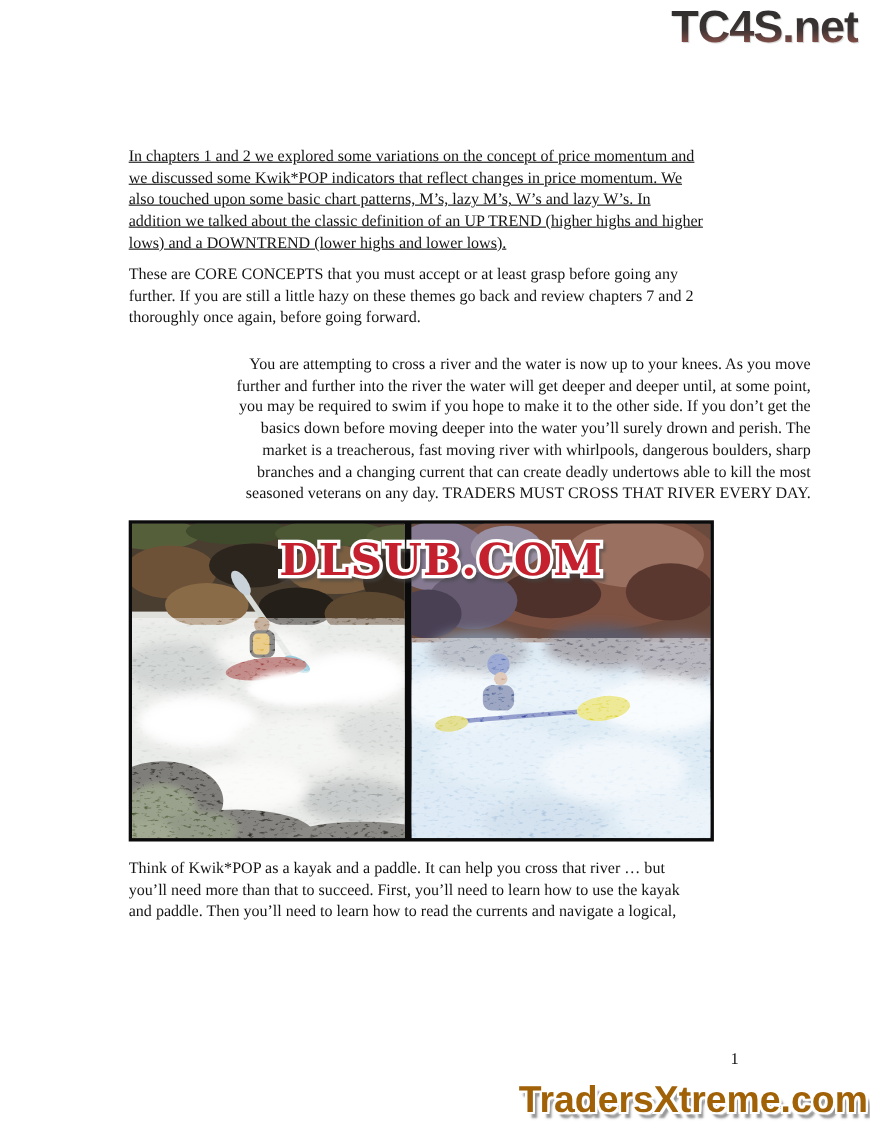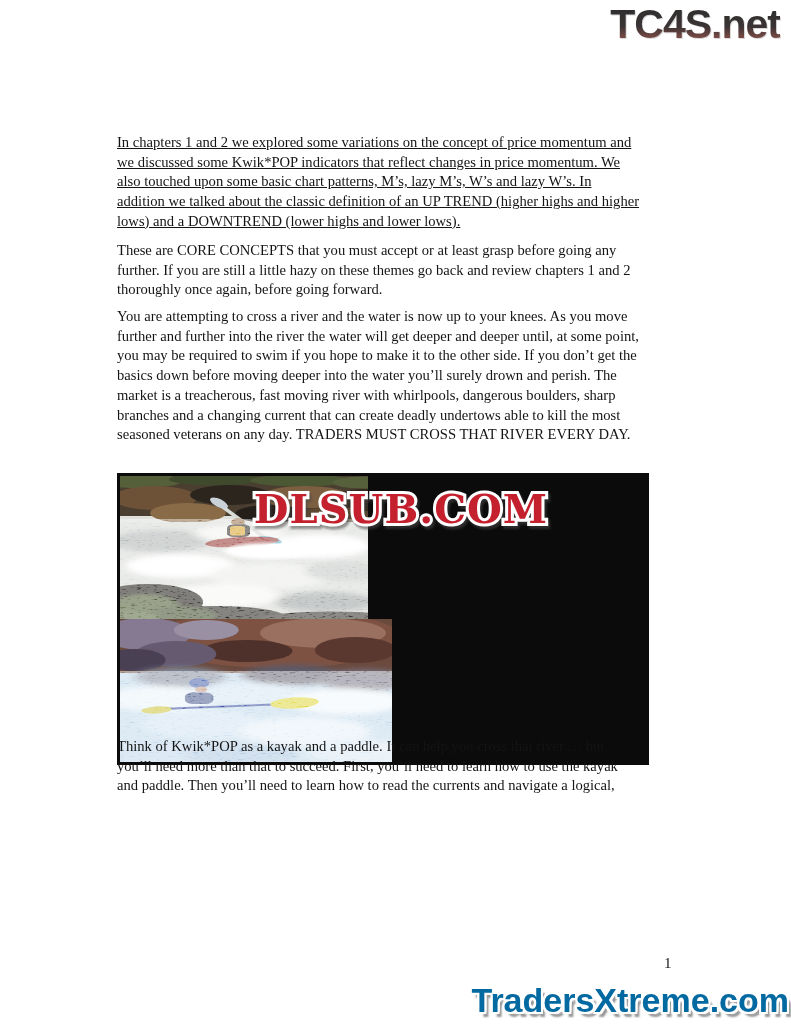--- a/index.html
+++ b/index.html
@@ -42,34 +42,33 @@
   .body-text {
     position: absolute;
     left: 117px;
     width: 620px;
     font-size: 14.6px;
     line-height: 19.7px;
     white-space: pre-line;
   }
   #para1 { top: 133px; text-decoration: underline; }
   #para2 { top: 241px; }
-  #para3 { top: 307px; }
-  #para4 { top: 737px; }
+  #para3 { top: 322px; text-align: right; }
+  #para4 { top: 781px; }
 
   
   .figure {
     position: absolute;
     left: 117px;
     top: 473px;
     width: 532px;
     height: 292px;
     background: #0b0b0b;
     padding: 3px;
     display: flex;
-    flex-direction: column;
   }
   .photo { height: 286px; position: relative; overflow: hidden; }
   .photo svg { display: block; width: 100%; height: 100%; }
   .photo-left  { width: 248px; margin-right: 6px; }
   .photo-right { width: 272px; }
   .watermark-svg {
     position: absolute;
     left: 50%;
     top: 8px;
     transform: translateX(-44%);
@@ -97,21 +96,21 @@
     font-size: 15px;
   }
   .footer-logo {
     position: absolute;
     right: 2px;
     top: 981px;
     font-family: "Liberation Sans", sans-serif;
     font-weight: 700;
     font-size: 34px;
     letter-spacing: 0px;
-    color: #0369a1;
+    color: #a16207;
     text-shadow:
       -2px -2px 0 #ffffff, 2px -2px 0 #ffffff,
       -2px  2px 0 #ffffff, 2px  2px 0 #ffffff,
        0   -2px 0 #ffffff, 0    2px 0 #ffffff,
       -2px  0   0 #ffffff, 2px  0   0 #ffffff,
        4px  5px 2px rgba(130,130,130,0.85);
   }
 </style>
 </head>
 <body>
@@ -120,21 +119,21 @@
 
   <div class="header-logo">TC4S.net</div>
 
 
   <p class="body-text" id="para1">In chapters 1 and 2 we explored some variations on the concept of price momentum and
 we discussed some Kwik*POP indicators that reflect changes in price momentum. We
 also touched upon some basic chart patterns, M’s, lazy M’s, W’s and lazy W’s. In
 addition we talked about the classic definition of an UP TREND (higher highs and higher
 lows) and a DOWNTREND (lower highs and lower lows).</p>
   <p class="body-text" id="para2">These are CORE CONCEPTS that you must accept or at least grasp before going any
-further. If you are still a little hazy on these themes go back and review chapters 1 and 2
+further. If you are still a little hazy on these themes go back and review chapters 7 and 2
 thoroughly once again, before going forward.</p>
   <p class="body-text" id="para3">You are attempting to cross a river and the water is now up to your knees. As you move
 further and further into the river the water will get deeper and deeper until, at some point,
 you may be required to swim if you hope to make it to the other side. If you don’t get the
 basics down before moving deeper into the water you’ll surely drown and perish. The
 market is a treacherous, fast moving river with whirlpools, dangerous boulders, sharp
 branches and a changing current that can create deadly undertows able to kill the most
 seasoned veterans on any day. TRADERS MUST CROSS THAT RIVER EVERY DAY.</p>
 
   <div class="figure">

